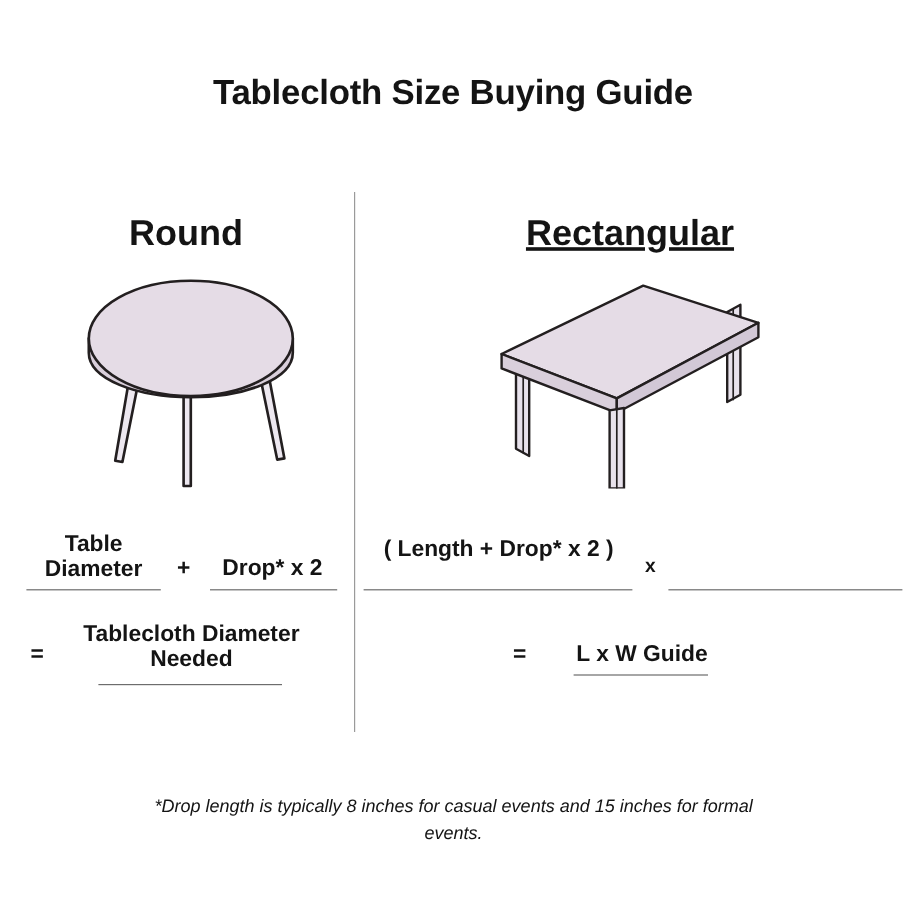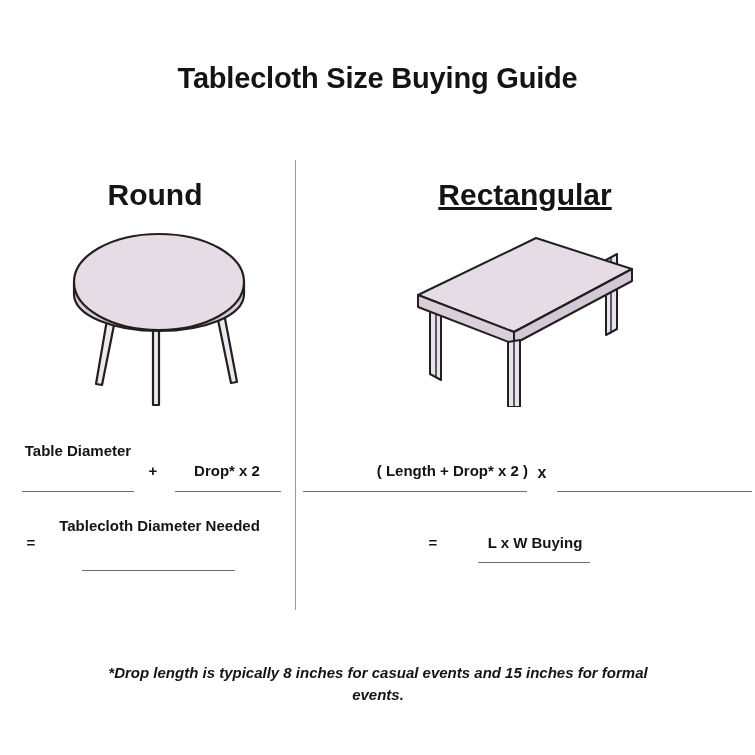--- a/index.html
+++ b/index.html
@@ -59,21 +59,21 @@
   
   .illus {
     position: absolute;
   }
   .illus.round { left: 60px; top: 220px; }
   .illus.rect  { left: 410px; top: 222px; }
 
   
   .formula {
     position: absolute;
-    font-size: 15px;
+    font-size: 19px;
     font-weight: 700;
     color: #141414;
     text-align: center;
     line-height: 1.12;
     white-space: nowrap;
   }
 
   .rule {
     position: absolute;
     height: 1px;
@@ -86,41 +86,41 @@
   .f-drop2          { left: 168px; top: 463px; width: 118px; }
   .r-table-diameter { left: 22px;  top: 491px; width: 112px; }
   .r-drop2          { left: 175px; top: 491px; width: 106px; }
 
   
   .f-eq-round       { left: 14px;  top: 535px; width: 34px; }
   .f-cloth-diameter { left: 52px;  top: 518px; width: 215px; white-space: normal; }
   .r-cloth-diameter { left: 82px;  top: 570px; width: 153px; }
 
   
-  .f-length-group { left: 303px; top: 463px; width: 225px; text-align: right; }
+  .f-length-group { left: 303px; top: 447px; width: 225px; }
   .f-times        { left: 528px; top: 464px; width: 28px; font-size: 16px; }
   .f-width-group  { left: 556px; top: 463px; width: 197px; }
   .r-length-group { left: 303px; top: 491px; width: 224px; }
   .r-width-group  { left: 557px; top: 491px; width: 195px; }
 
   
   .f-eq-rect   { left: 416px; top: 535px; width: 34px; }
   .f-lw-needed { left: 455px; top: 535px; width: 160px; }
   .r-lw-needed { left: 478px; top: 562px; width: 112px; }
 
   
   .footnote {
     position: absolute;
     left: 108px;
     top: 662px;
     width: 540px;
     text-align: center;
     font-size: 15px;
     font-style: italic;
-    font-weight: 700;
+    font-weight: 400;
     line-height: 1.45;
     color: #141414;
   }
 </style>
 </head>
 <body>
 
 <div id="infographic">
 
   <div class="title">Tablecloth Size Buying Guide</div>
@@ -178,18 +178,18 @@
   <div class="formula f-eq-round">=</div>
   <div class="formula f-cloth-diameter">Tablecloth Diameter Needed</div>
   <div class="rule r-cloth-diameter"></div>
 
   <div class="formula f-length-group">( Length + Drop* x 2 )</div>
   <div class="formula f-times">x</div>
   <div class="rule r-length-group"></div>
   <div class="rule r-width-group"></div>
 
   <div class="formula f-eq-rect">=</div>
-  <div class="formula f-lw-needed">L x W Buying</div>
+  <div class="formula f-lw-needed">L x W Guide</div>
   <div class="rule r-lw-needed"></div>
 
   <div class="footnote">*Drop length is typically 8 inches for casual events and 15 inches for formal events.</div>
 
 </div>
 
 </body></html>

